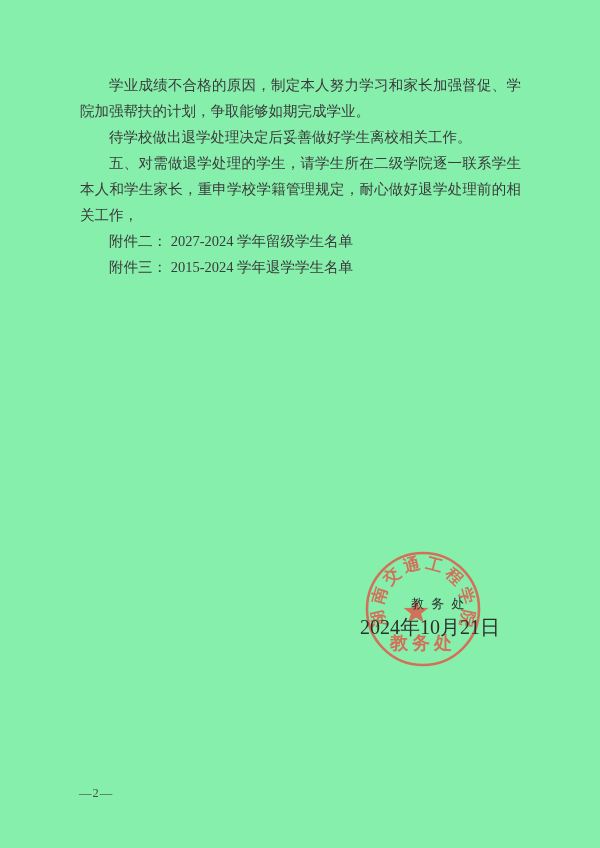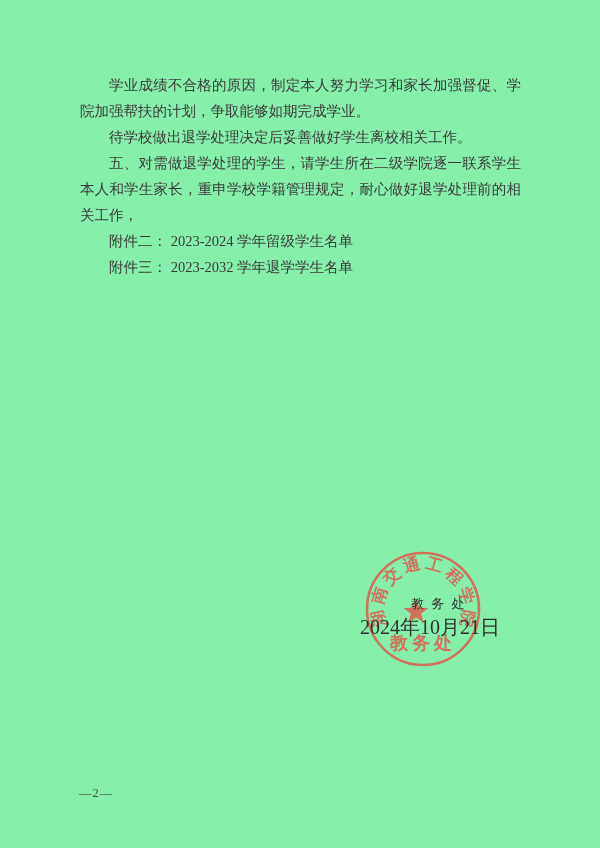--- a/index.html
+++ b/index.html
@@ -88,22 +88,22 @@
 </head>
 <body>
 
 <div class="page">
 
   <div class="doc-body">
     <p>学业成绩不合格的原因，制定本人努力学习和家长加强督促、学院加强帮扶的计划，争取能够如期完成学业。</p>
     <p>待学校做出退学处理决定后妥善做好学生离校相关工作。</p>
     <p>五、对需做退学处理的学生，请学生所在二级学院逐一联系学生本人和学生家长，重申学校学籍管理规定，耐心做好退学处理前的相关工作，</p>
     <div class="attachments">
-      <p>附件二： 2023-2024 学年留级学生名单</p>
-      <p>附件三： 2023-2032 学年退学学生名单</p>
+      <p>附件二： 2027-2024 学年留级学生名单</p>
+      <p>附件三： 2015-2024 学年退学学生名单</p>
     </div>
   </div>
 
   <div class="seal-wrap">
     <svg width="120" height="120" viewBox="0 0 120 120">
       <circle cx="60" cy="60" r="56" fill="none" stroke-width="2.6" stroke="#e25649"></circle>
       <g text-anchor="middle" fill="#e25649">
         <text class="seal-ring-char" x="60" y="20" transform="rotate(-102 60 60)">湖</text>
         <text class="seal-ring-char" x="60" y="20" transform="rotate(-72.9 60 60)">南</text>
         <text class="seal-ring-char" x="60" y="20" transform="rotate(-43.7 60 60)">交</text>

